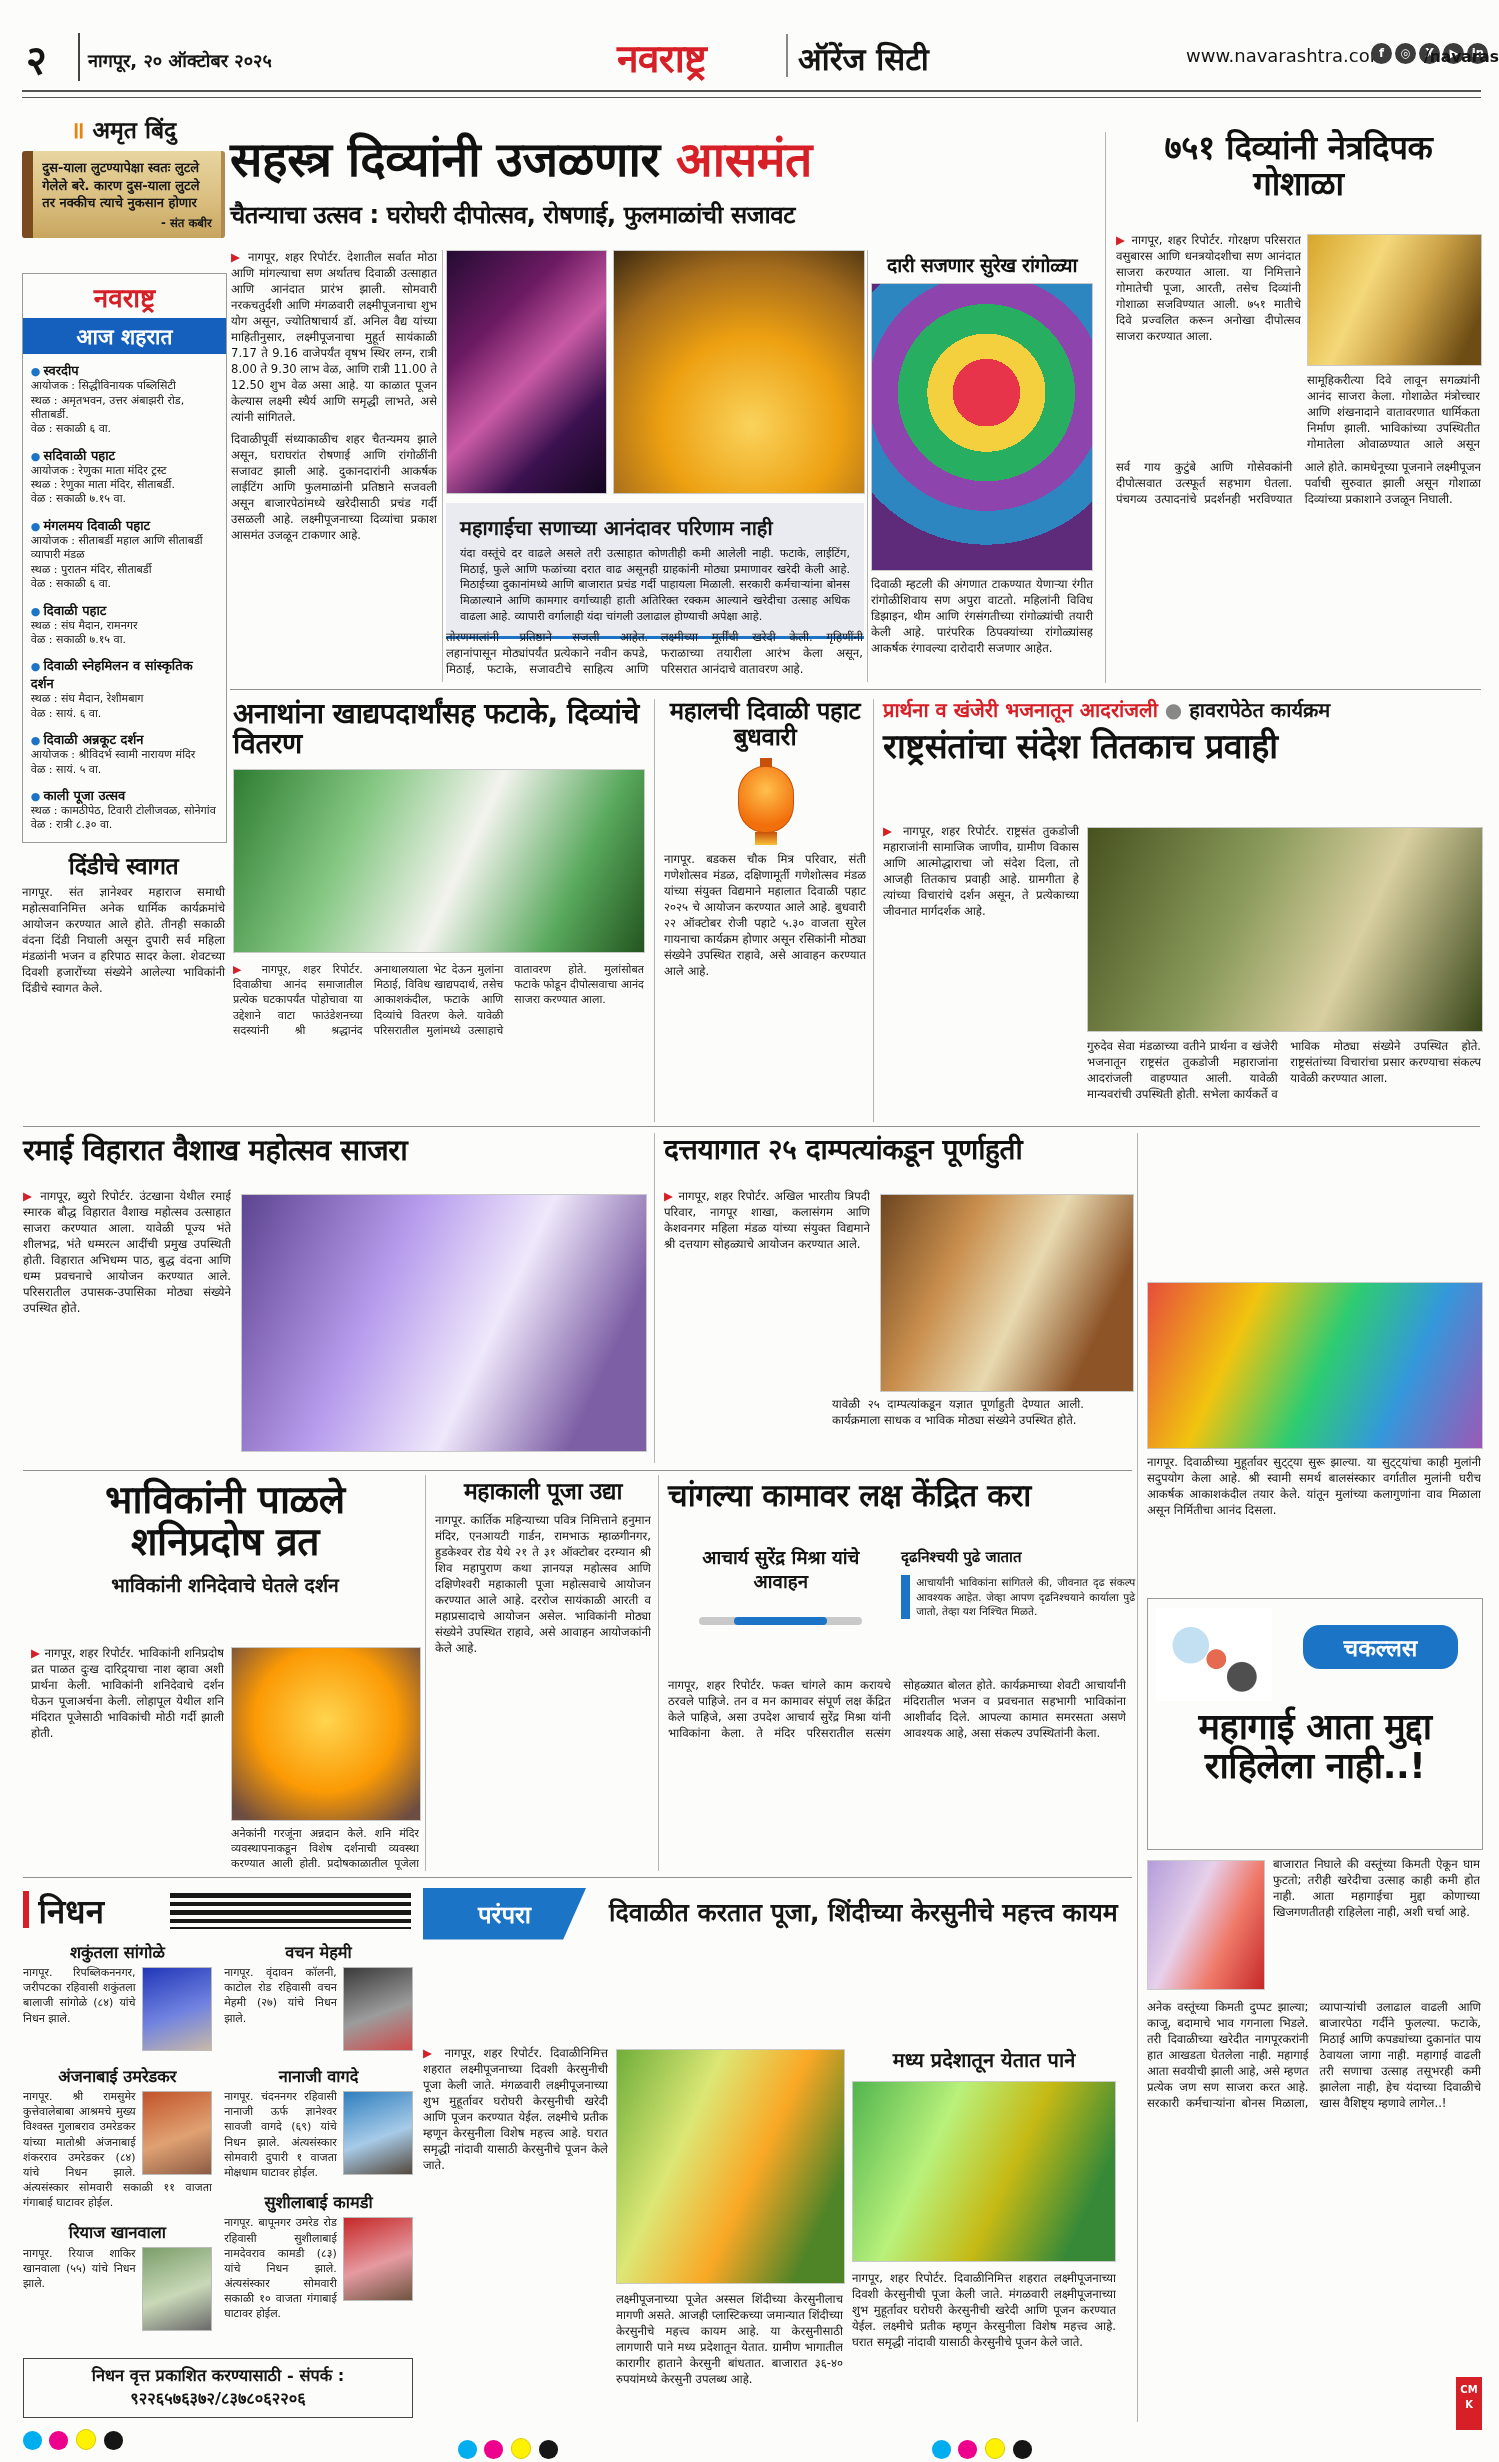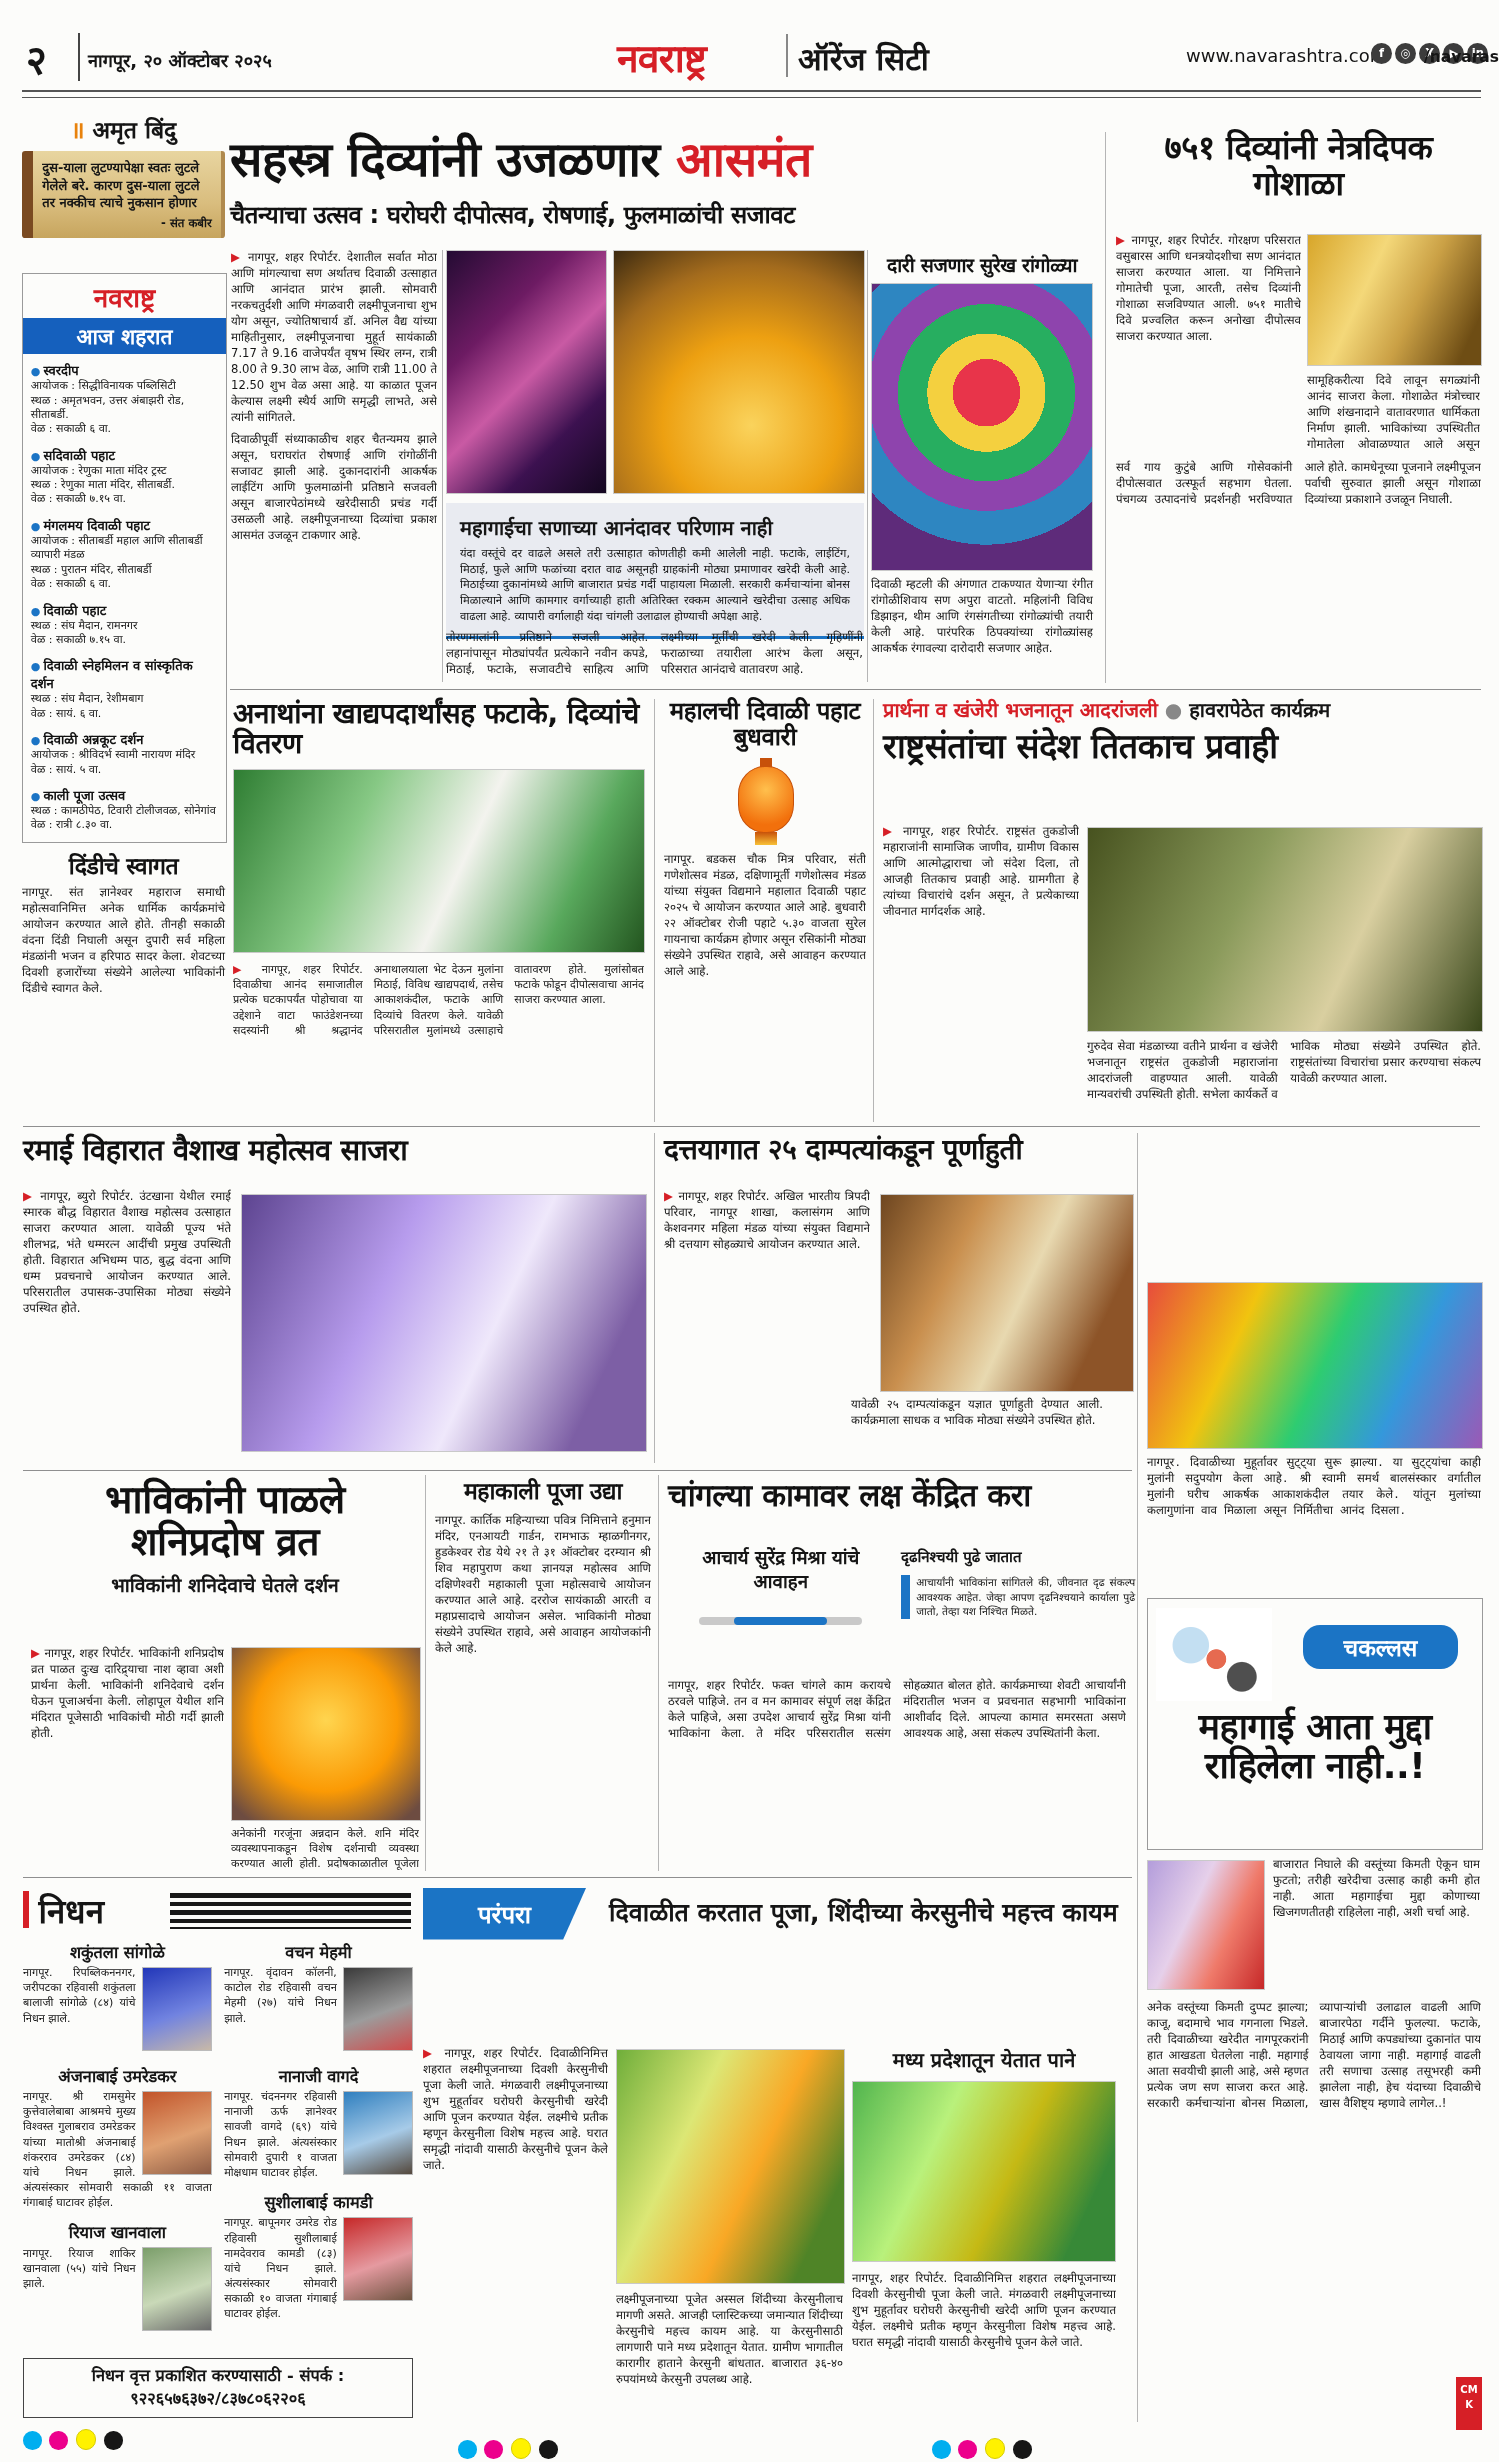--- a/index.html
+++ b/index.html
@@ -206,26 +206,26 @@
   </div>
   <div class="photo ph-vihara" style="left:241px;top:1194px;width:404px;height:256px;"></div>
 
   <div class="vrule" style="left:654px;top:1133px;height:330px;"></div>
 
   <div class="abs hl" style="left:664px;top:1135px;width:466px;font-size:28px;">दत्तयागात २५ दाम्पत्यांकडून पूर्णाहुती</div>
   <div class="abs bt j" style="left:664px;top:1189px;width:206px;height:270px;overflow:hidden;">
     <span style="color:#d61f26;">▶ </span><span>नागपूर, शहर रिपोर्टर. अखिल भारतीय त्रिपदी परिवार, नागपूर शाखा, कलासंगम आणि केशवनगर महिला मंडळ यांच्या संयुक्त विद्यमाने श्री दत्तयाग सोहळ्याचे आयोजन करण्यात आले.</span>
   </div>
   <div class="photo ph-crowd" style="left:880px;top:1194px;width:252px;height:196px;"></div>
-  <div class="abs bt j" style="left:851px;top:1397px;width:252px;height:62px;overflow:hidden;">यावेळी २५ दाम्पत्यांकडून यज्ञात पूर्णाहुती देण्यात आली. कार्यक्रमाला साधक व भाविक मोठ्या संख्येने उपस्थित होते.</div>
+  <div class="abs bt j" style="left:832px;top:1397px;width:252px;height:62px;overflow:hidden;">यावेळी २५ दाम्पत्यांकडून यज्ञात पूर्णाहुती देण्यात आली. कार्यक्रमाला साधक व भाविक मोठ्या संख्येने उपस्थित होते.</div>
 
   <div class="vrule" style="left:1137px;top:1133px;height:1289px;"></div>
 
   <div class="photo ph-kids" style="left:1147px;top:1282px;width:334px;height:165px;"></div>
-  <div class="abs bt j" style="left:1147px;top:1455px;width:334px;height:134px;overflow:hidden;font-family:Liberation Mono, monospace;">नागपूर. दिवाळीच्या मुहूर्तावर सुट्ट्या सुरू झाल्या. या सुट्ट्यांचा काही मुलांनी सदुपयोग केला आहे. श्री स्वामी समर्थ बालसंस्कार वर्गातील मुलांनी घरीच आकर्षक आकाशकंदील तयार केले. यांतून मुलांच्या कलागुणांना वाव मिळाला असून निर्मितीचा आनंद दिसला.</div>
+  <div class="abs bt j" style="left:1147px;top:1455px;width:334px;height:134px;overflow:hidden;">नागपूर. दिवाळीच्या मुहूर्तावर सुट्ट्या सुरू झाल्या. या सुट्ट्यांचा काही मुलांनी सदुपयोग केला आहे. श्री स्वामी समर्थ बालसंस्कार वर्गातील मुलांनी घरीच आकर्षक आकाशकंदील तयार केले. यांतून मुलांच्या कलागुणांना वाव मिळाला असून निर्मितीचा आनंद दिसला.</div>
 
   <div class="hrule" style="left:23px;top:1470px;width:1109px;"></div>
 
   <div class="abs" style="left:31px;top:1479px;width:388px;">
     <div class="hl center" style="font-size:39px;">
       <div>भाविकांनी पाळले</div>
       <div>शनिप्रदोष व्रत</div>
     </div>
     <div class="center" style="font-size:19.4px;font-weight:bold;margin-top:7.8px;">भाविकांनी शनिदेवाचे घेतले दर्शन</div>
   </div>

